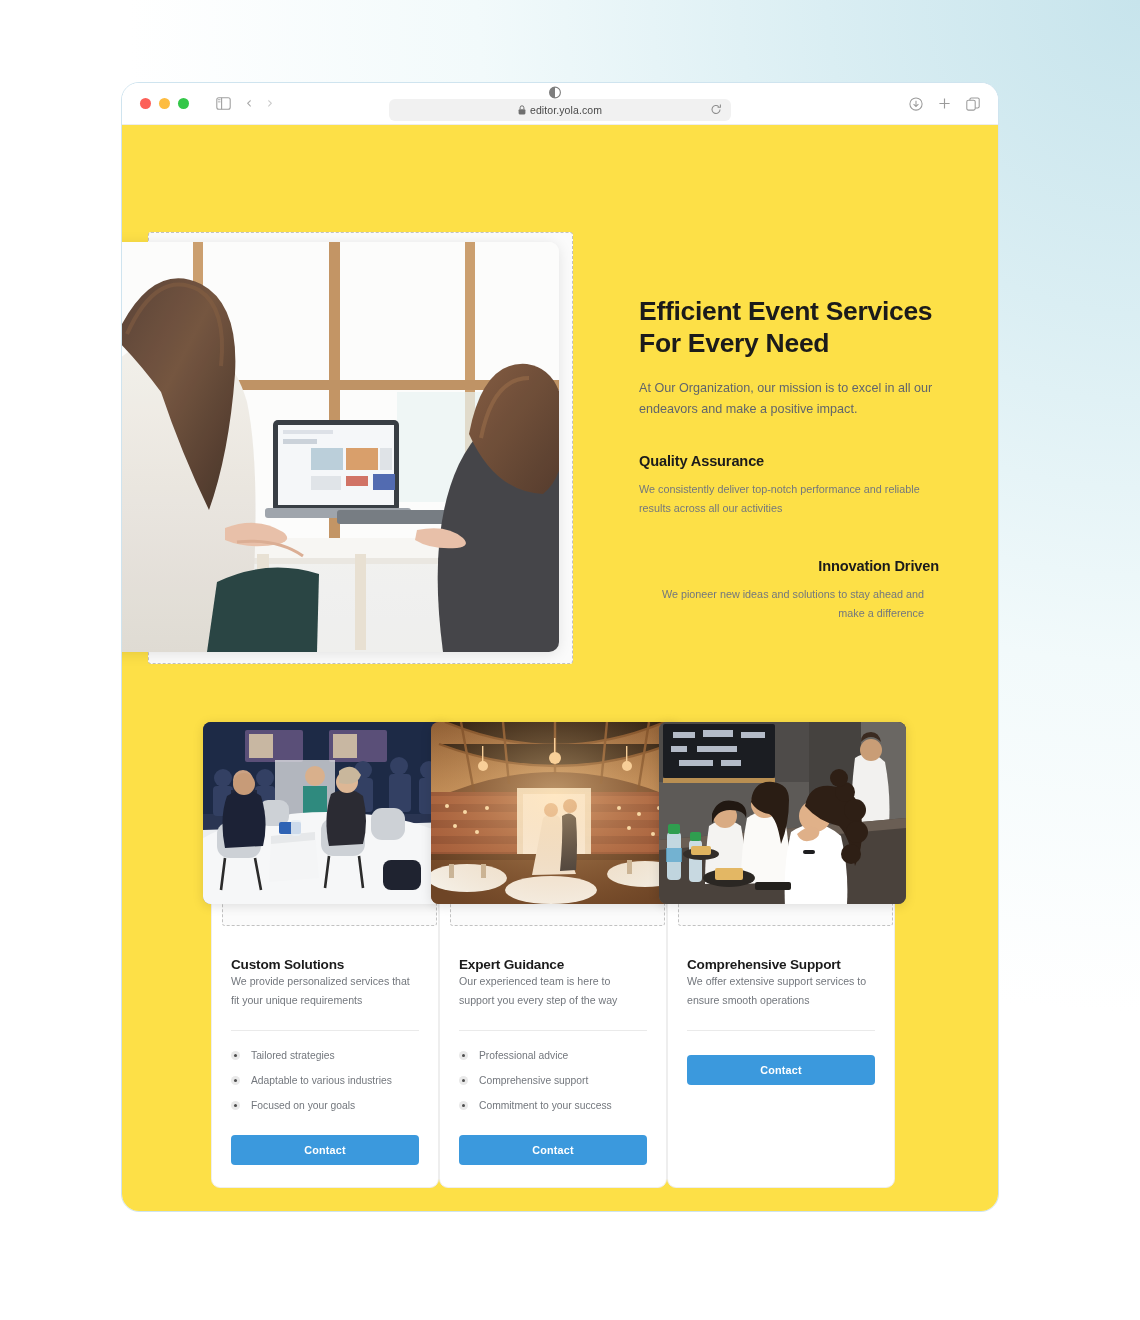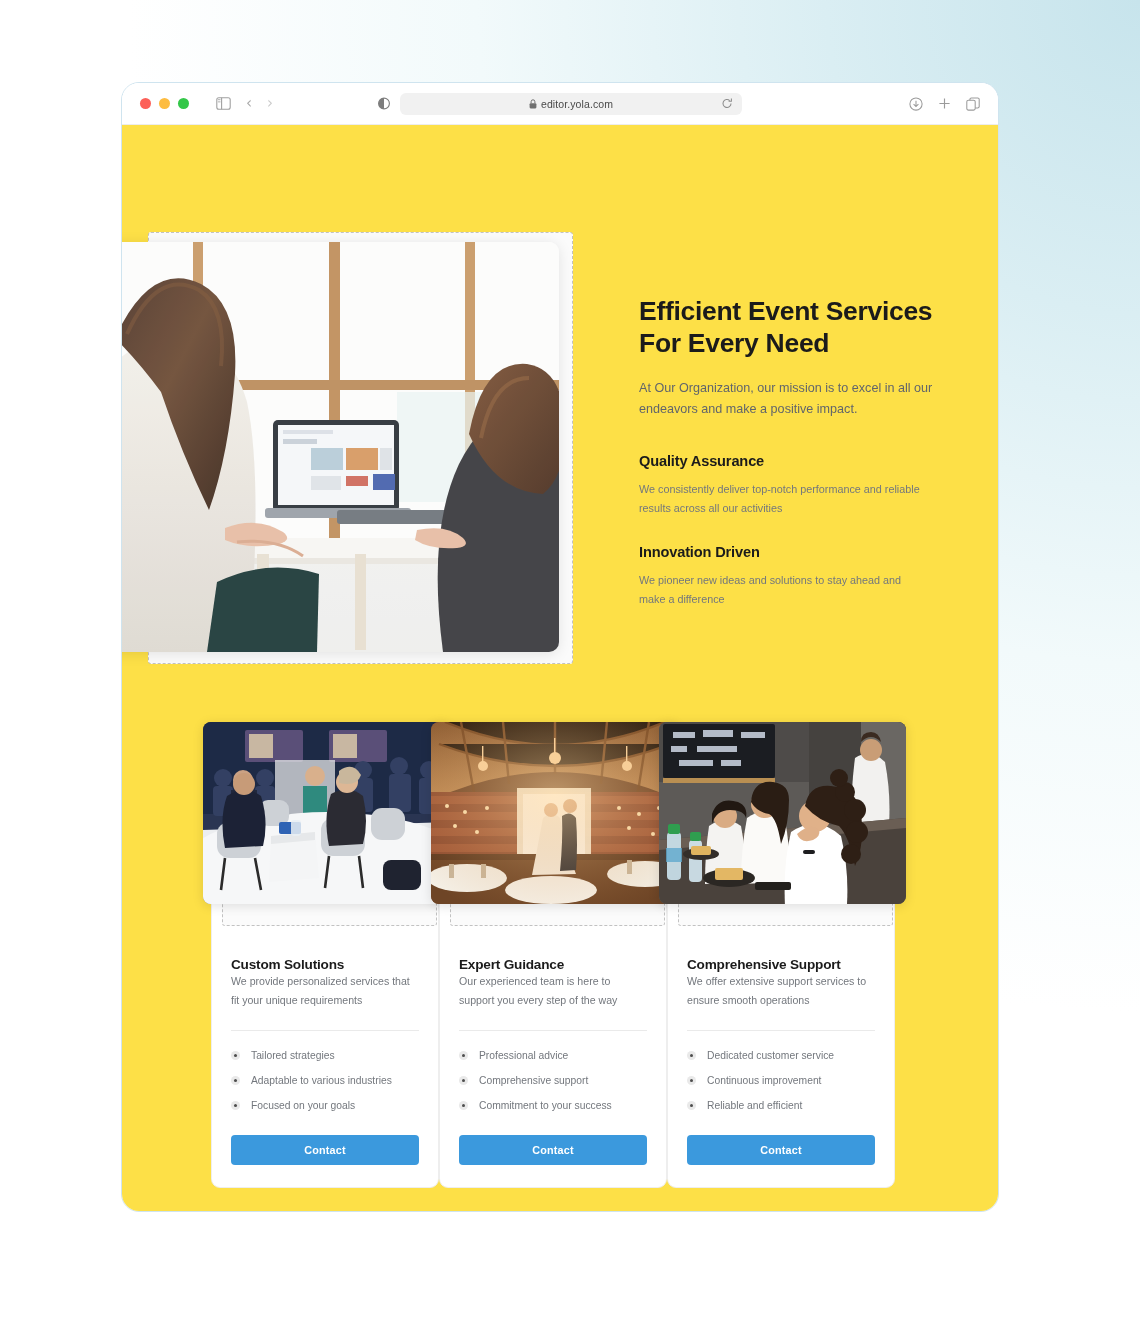--- a/index.html
+++ b/index.html
@@ -57,20 +57,21 @@
   .nav-chevron { font-size: 15px; color: #a8a8a8; line-height: 1; font-family: "DejaVu Sans", sans-serif; }
   .nav-chevron.fwd { color: #cacaca; }
 
   .chrome-center {
     position: absolute;
     left: 0; right: 0;
     display: flex;
     justify-content: center;
     align-items: center;
     pointer-events: none;
+    flex-direction: column;
   }
 
   .shield-ico { margin-right: 10px; }
 
   .url-bar {
     position: relative;
     width: 342px;
     height: 22px;
     background: #f1f1f1;
     border-radius: 6px;
@@ -143,21 +144,21 @@
   }
 
   .hero-sub {
     margin-top: 18px;
     font-size: 12.6px;
     line-height: 1.72;
     color: #61656b;
   }
 
   .feat-block { margin-top: 32px; }
-  .feat-block.second { margin-top: 26px; }
+  .feat-block.second { margin-top: 40px; text-align: right; }
   .feat-title {
     font-size: 14.6px;
     font-weight: 700;
     color: #1b1b1b;
     letter-spacing: -0.15px;
   }
   .feat-body {
     margin-top: 11px;
     font-size: 10.8px;
     line-height: 1.75;
@@ -660,33 +661,19 @@
             <rect x="56" y="146" width="28" height="12" rx="2" fill="#e3b764"></rect>
             <ellipse cx="42" cy="132" rx="18" ry="6" fill="#332e29"></ellipse>
             <rect x="32" y="124" width="20" height="9" rx="2" fill="#e0b45f"></rect>
             <rect x="96" y="160" width="36" height="8" rx="2" fill="#23201d"></rect>
           </svg>
         </div>
         <div class="card-body">
           <div class="card-title">Comprehensive Support</div>
           <div class="card-desc">We offer extensive support services to ensure smooth operations</div>
           <div class="card-divider"></div>
-          <ul class="card-list">
-            <li>
-                <span class="bullet"></span>
-                <span>Dedicated customer service</span>
-              </li>
-            <li>
-                <span class="bullet"></span>
-                <span>Continuous improvement</span>
-              </li>
-            <li>
-                <span class="bullet"></span>
-                <span>Reliable and efficient</span>
-              </li>
-          </ul>
           <button class="contact-btn">Contact</button>
         </div>
       </div>
 
     </div>
   </div>
 </div>
 
 </body></html>

